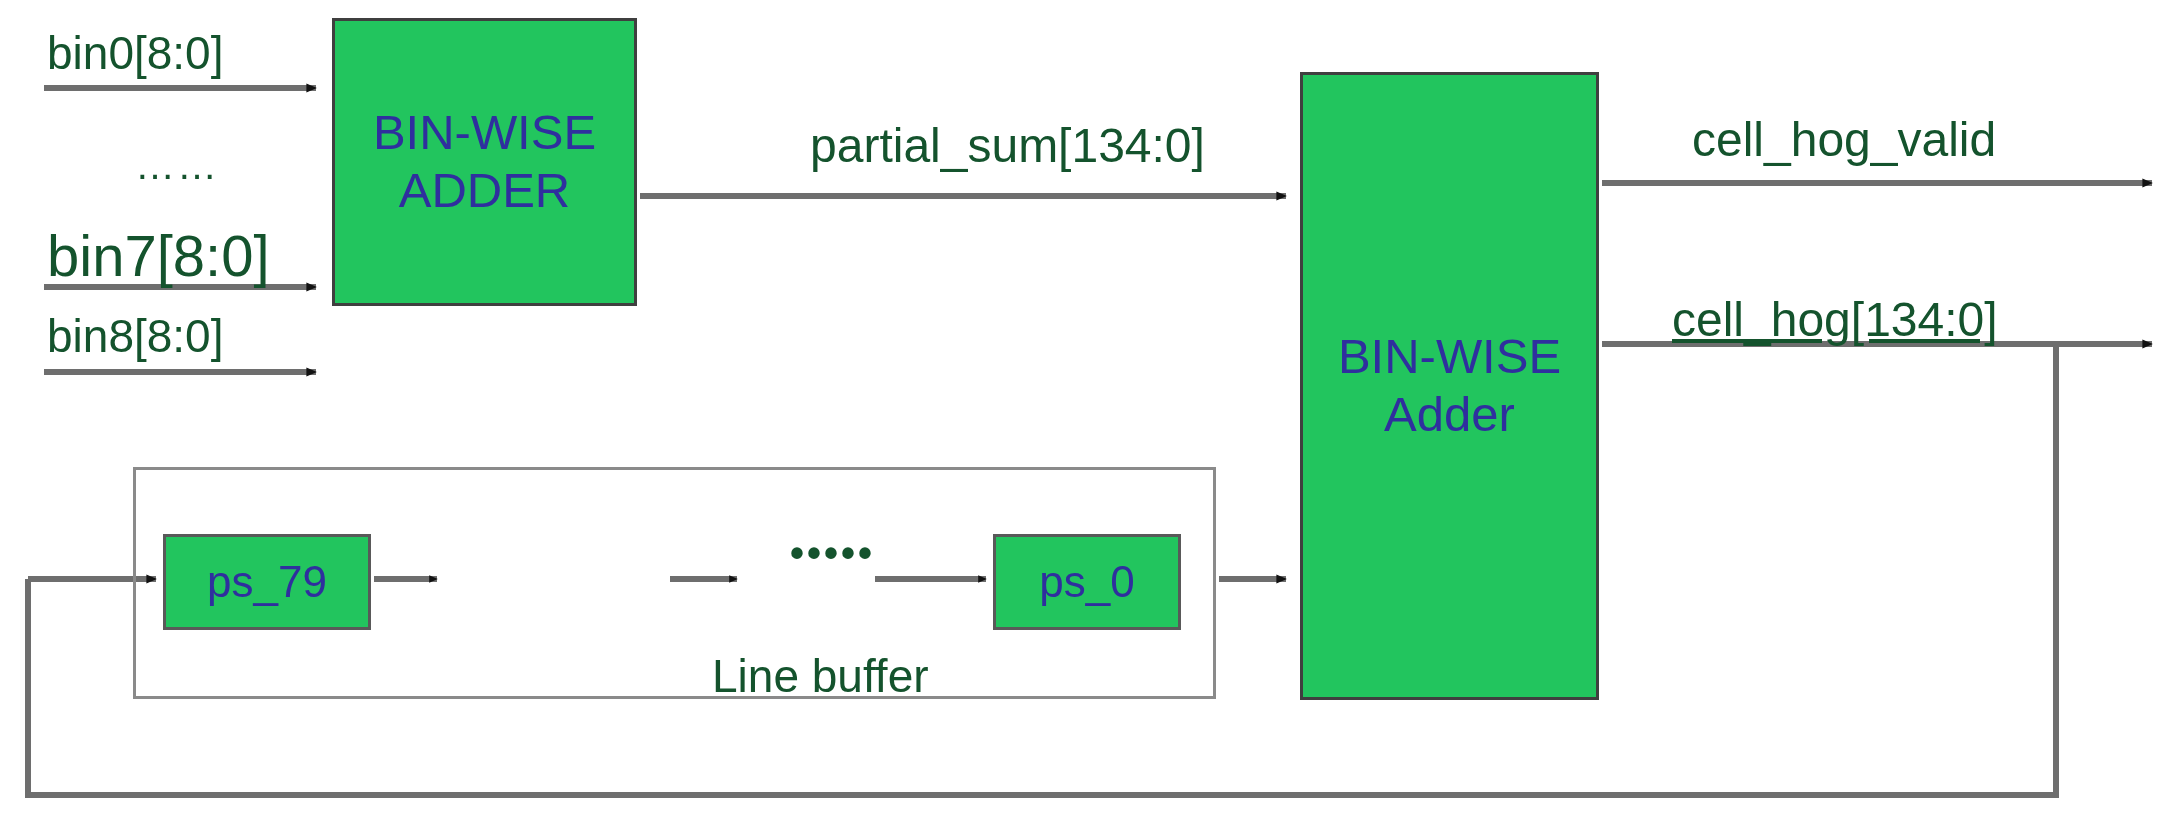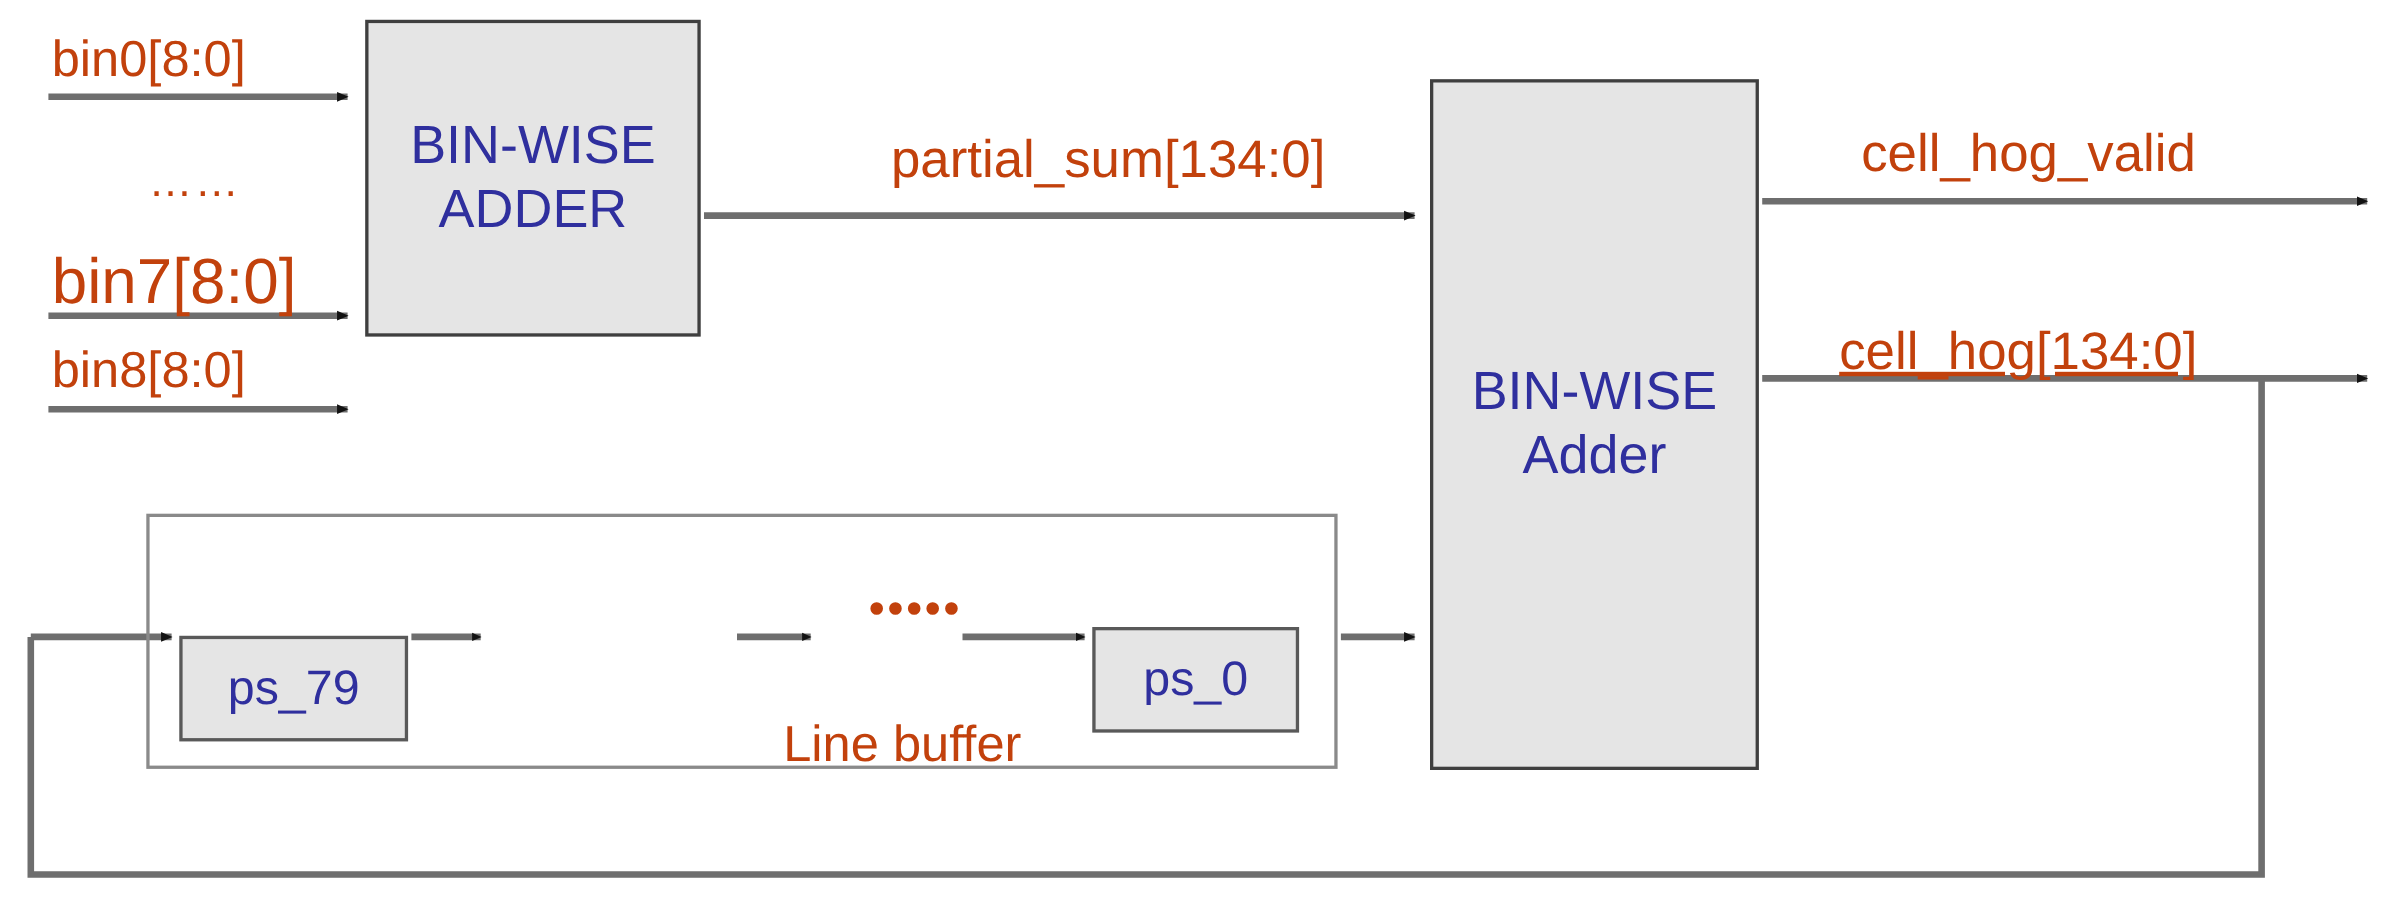--- a/index.html
+++ b/index.html
@@ -20,39 +20,39 @@
   #canvas svg.wires {
     position: absolute;
     left: 0;
     top: 0;
     width: 2168px;
     height: 826px;
   }
   .blk {
     position: absolute;
     box-sizing: border-box;
-    background: #e5e5e5;
+    background: #22c55e;
     border: 3px solid #3f3f3f;
     display: flex;
     align-items: center;
     justify-content: center;
     text-align: center;
     color: #2f2f9e;
     line-height: 1.18;
     white-space: pre-line;
   }
   .blk-lite {
     border: 3px solid #8a8a8a;
   }
   .blk-reg {
     border: 3px solid #595959;
   }
   .lbl {
     position: absolute;
-    color: #c2410c;
+    color: #14532d;
     white-space: nowrap;
     line-height: 1;
   }
   #adder-left {
     left: 332px;
     top: 18px;
     width: 305px;
     height: 288px;
     font-size: 49px;
   }
@@ -64,23 +64,23 @@
     font-size: 49px;
   }
   #line-buffer-box {
     left: 133px;
     top: 467px;
     width: 1083px;
     height: 232px;
     border: 3px solid #8a8a8a;
     background: transparent;
   }
-  #reg-ps79 { left: 163px; top: 534px; width: 208px; height: 96px; font-size: 44px; margin-top: 44px; }
+  #reg-ps79 { left: 163px; top: 534px; width: 208px; height: 96px; font-size: 44px; }
   #reg-ps78 { left: 444px; top: 534px; width: 223px; height: 96px; font-size: 44px; }
-  #reg-ps0  { left: 993px; top: 534px; width: 188px; height: 96px; font-size: 44px; margin-top: 36px; }
+  #reg-ps0  { left: 993px; top: 534px; width: 188px; height: 96px; font-size: 44px; }
 
   #lbl-bin0      { left: 47px;  top: 30px;  font-size: 46px; }
   #lbl-bin-ellip { left: 135px; top: 145px; font-size: 40px; letter-spacing: 2px; }
   #lbl-bin7      { left: 47px;  top: 227px; font-size: 58px; }
   #lbl-bin8      { left: 47px;  top: 313px; font-size: 46px; }
   #lbl-partialsum{ left: 810px; top: 122px; font-size: 48px; }
   #lbl-cellhogvalid { left: 1672px; top: 116px; font-size: 48px; margin-left: 20px; }
   #lbl-cellhog      { left: 1672px; top: 296px; font-size: 48px; text-decoration: underline; }
   #lbl-linebuffer   { left: 712px; top: 653px; font-size: 46px; }
   #lbl-lb-ellip     { left: 790px; top: 533px; font-size: 40px; letter-spacing: 3px; font-weight: bold; }

